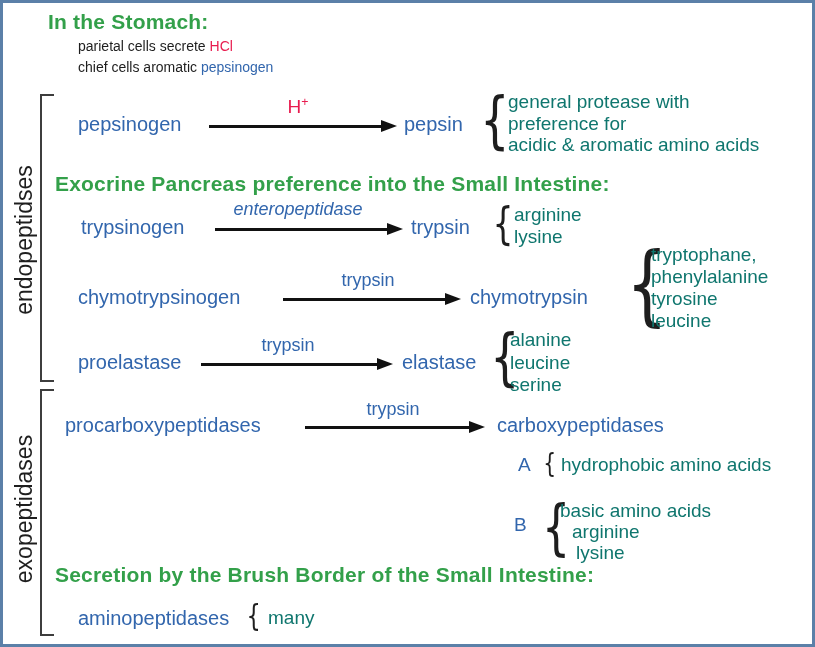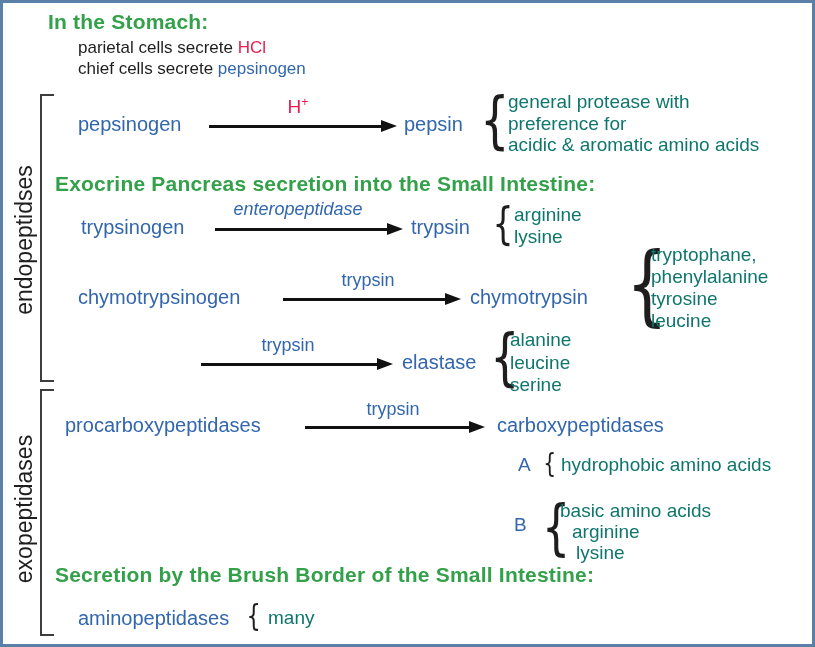--- a/index.html
+++ b/index.html
@@ -8,21 +8,21 @@
     position:relative;
     width:815px; height:647px;
     border:3px solid #5b80a8;
     background:#ffffff;
     font-family:"Liberation Sans", sans-serif;
     color:#1e1e1e;
     overflow:hidden;
   }
   .abs { position:absolute; white-space:nowrap; }
   .heading { font-size:21px; font-weight:bold; color:#33a04a; letter-spacing:.2px; }
-  .plain { font-size:17px; color:#1e1e1e; }
+  .plain { font-size:14px; color:#1e1e1e; }
   .enzyme { font-size:20px; color:#3266ad; }
   .catalyst { font-size:18px; color:#3266ad; }
   .red { color:#e81c4f; }
   .blue { color:#3266ad; }
   .list { font-size:19px; color:#0f766e; line-height:22px; white-space:nowrap; }
   .arrow { position:absolute; height:13px; }
   .arrow .shaft {
     position:absolute; left:0; top:5px; height:2.5px; background:#111;
     right:12px;
   }
@@ -51,38 +51,38 @@
 <body>
 
 <div class="frame">
 
   <div class="abs heading" style="left:45px; top:7px;">In the Stomach:</div>
 
   <div class="abs plain" style="left:75px; top:35px;">
     <span>parietal cells secrete </span><span class="red">HCl</span>
   </div>
   <div class="abs plain" style="left:75px; top:56px;">
-    <span>chief cells secrete </span><span class="blue">pepsinogen</span>
+    <span>chief cells aromatic </span><span class="blue">pepsinogen</span>
   </div>
 
   <div class="abs enzyme" style="left:75px; top:110px;">pepsinogen</div>
   <div class="abs red" style="left:230px; top:92px; width:130px; text-align:center; font-size:19px;"><span>H</span><sup>+</sup></div>
   <div class="arrow" style="left:206px; top:117px; width:188px;">
     <div class="shaft"></div>
     <div class="head"></div>
   </div>
   <div class="abs enzyme" style="left:401px; top:110px;">pepsin</div>
   <div class="brace" style="left:472px; top:81px; font-size:62px; line-height:72px;"></div>
   <div class="abs list" style="left:505px; top:88px; line-height:21.5px;">
     <div>general protease with</div>
     <div>preference for</div>
     <div>acidic &amp; aromatic amino acids</div>
   </div>
 
-  <div class="abs heading" style="left:52px; top:169px;">Exocrine Pancreas secretion into the Small Intestine:</div>
+  <div class="abs heading" style="left:52px; top:169px;">Exocrine Pancreas preference into the Small Intestine:</div>
 
   <div class="abs enzyme" style="left:78px; top:213px;">trypsinogen</div>
   <div class="abs catalyst" style="left:212px; top:196px; width:166px; text-align:center;font-style:italic;">enteropeptidase</div>
   <div class="arrow" style="left:212px; top:220px; width:188px;">
     <div class="shaft"></div>
     <div class="head"></div>
   </div>
   <div class="abs enzyme" style="left:408px; top:213px;">trypsin</div>
   <div class="brace" style="left:486px; top:196px; font-size:44px; line-height:50px;"></div>
   <div class="abs list" style="left:511px; top:201px;">
@@ -98,20 +98,21 @@
   </div>
   <div class="abs enzyme" style="left:467px; top:283px;text-align:right;">chymotrypsin</div>
   <div class="brace" style="left:616px; top:230px; font-size:88px; line-height:102px;"></div>
   <div class="abs list" style="left:648px; top:241px;">
     <div>tryptophane,</div>
     <div>phenylalanine</div>
     <div>tyrosine</div>
     <div>leucine</div>
   </div>
 
+  <div class="abs enzyme" style="left:75px; top:348px;">proelastase</div>
   <div class="abs catalyst" style="left:220px; top:332px; width:130px; text-align:center;">trypsin</div>
   <div class="arrow" style="left:198px; top:355px; width:192px;">
     <div class="shaft"></div>
     <div class="head"></div>
   </div>
   <div class="abs enzyme" style="left:399px; top:348px;">elastase</div>
   <div class="brace" style="left:482px; top:318px; font-size:62px; line-height:72px;"></div>
   <div class="abs list" style="left:507px; top:326px; line-height:22.5px;">
     <div>alanine</div>
     <div>leucine</div>

